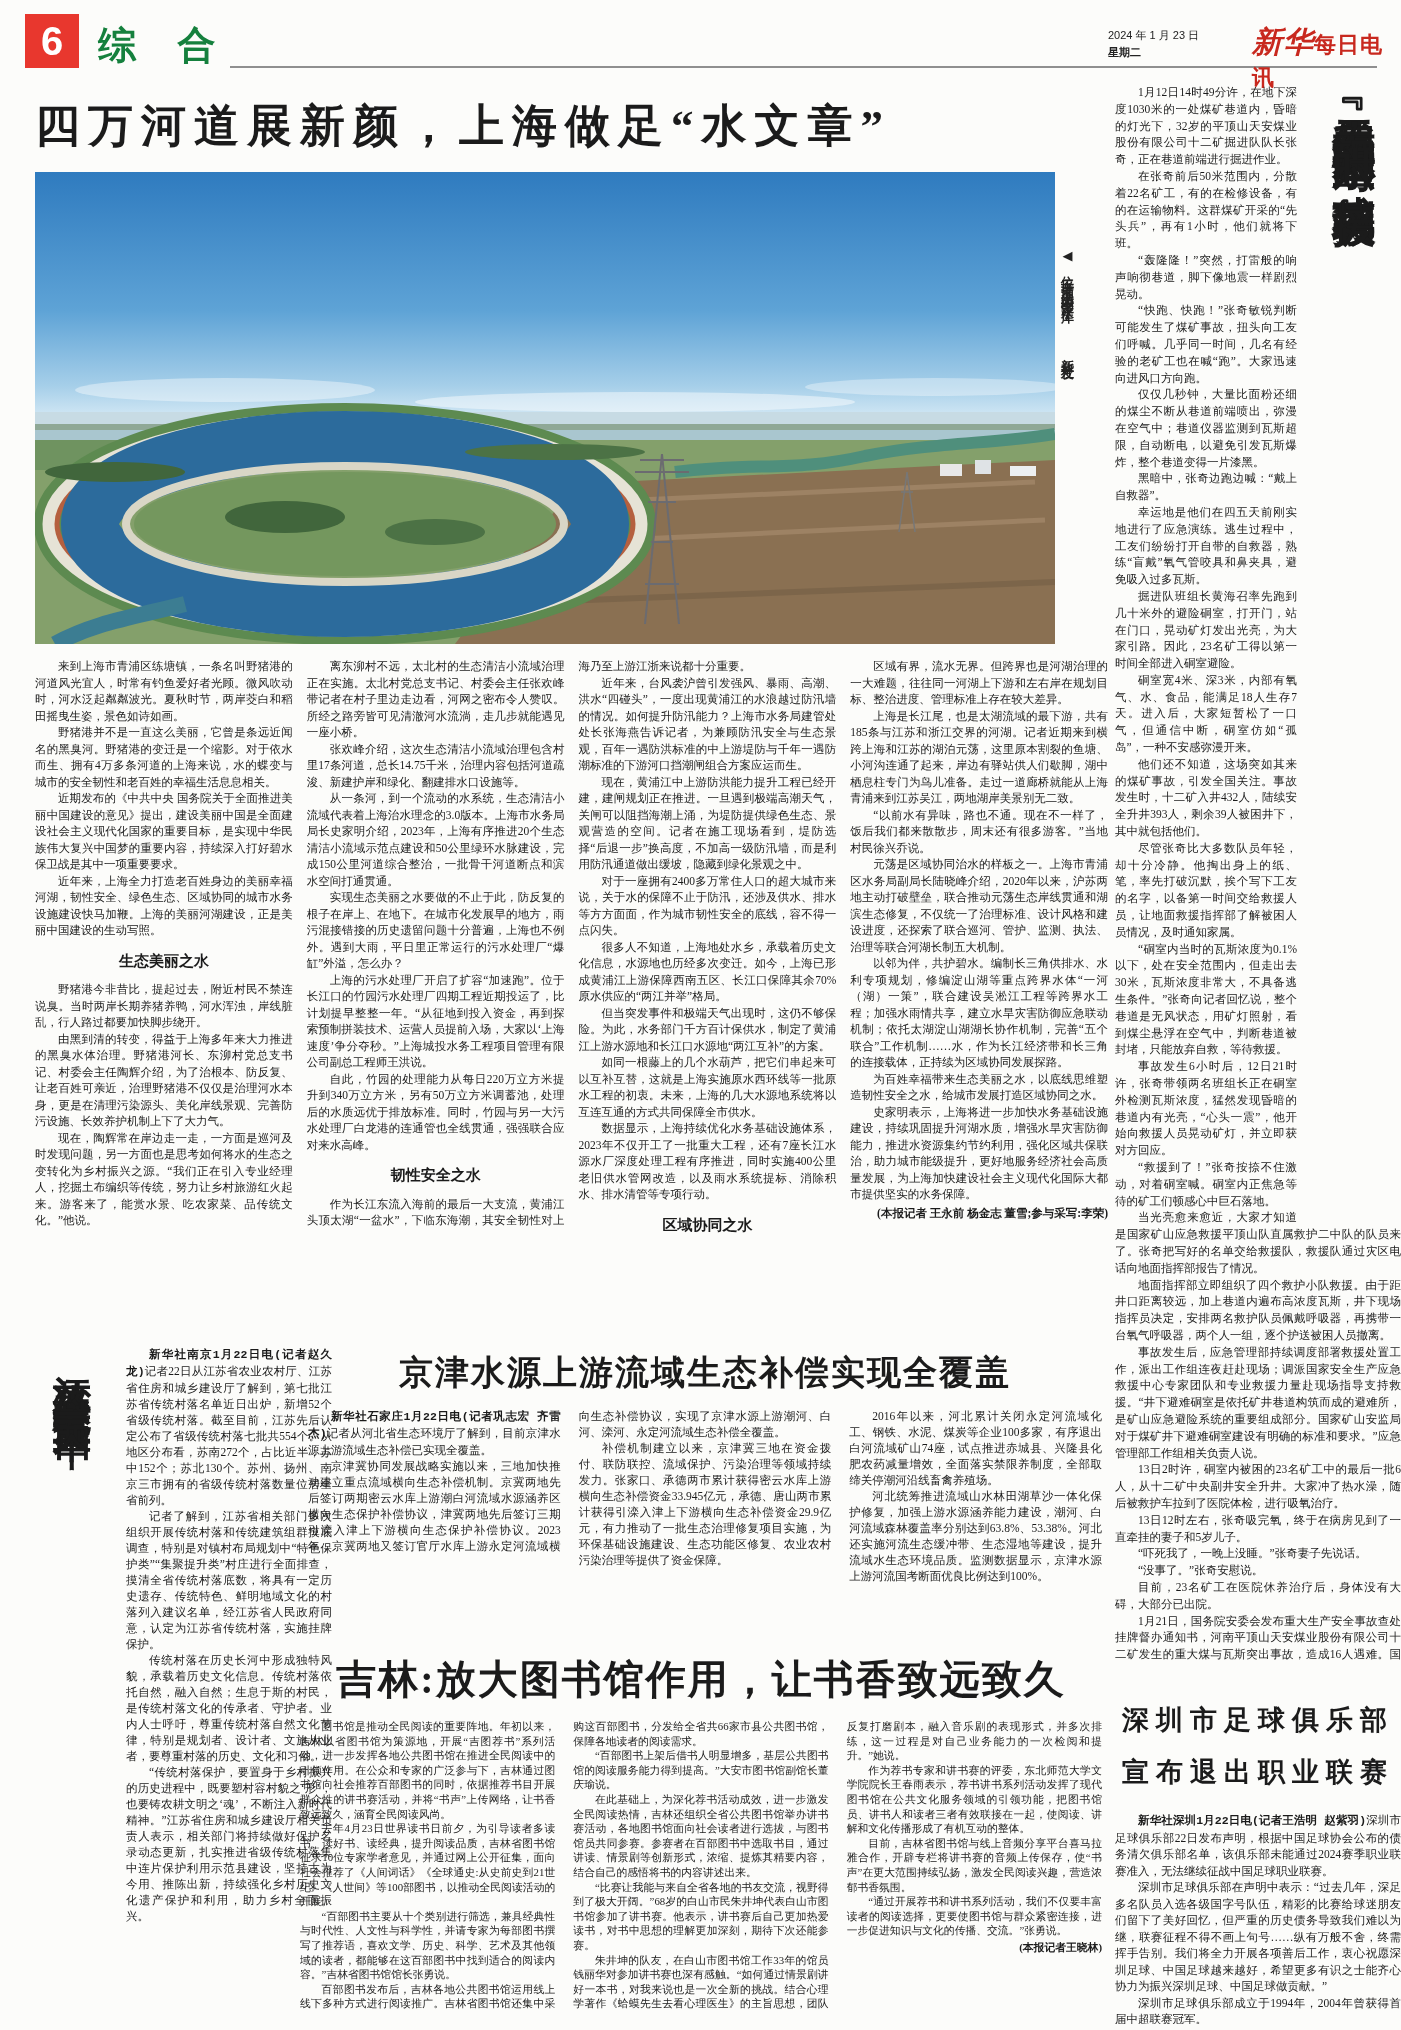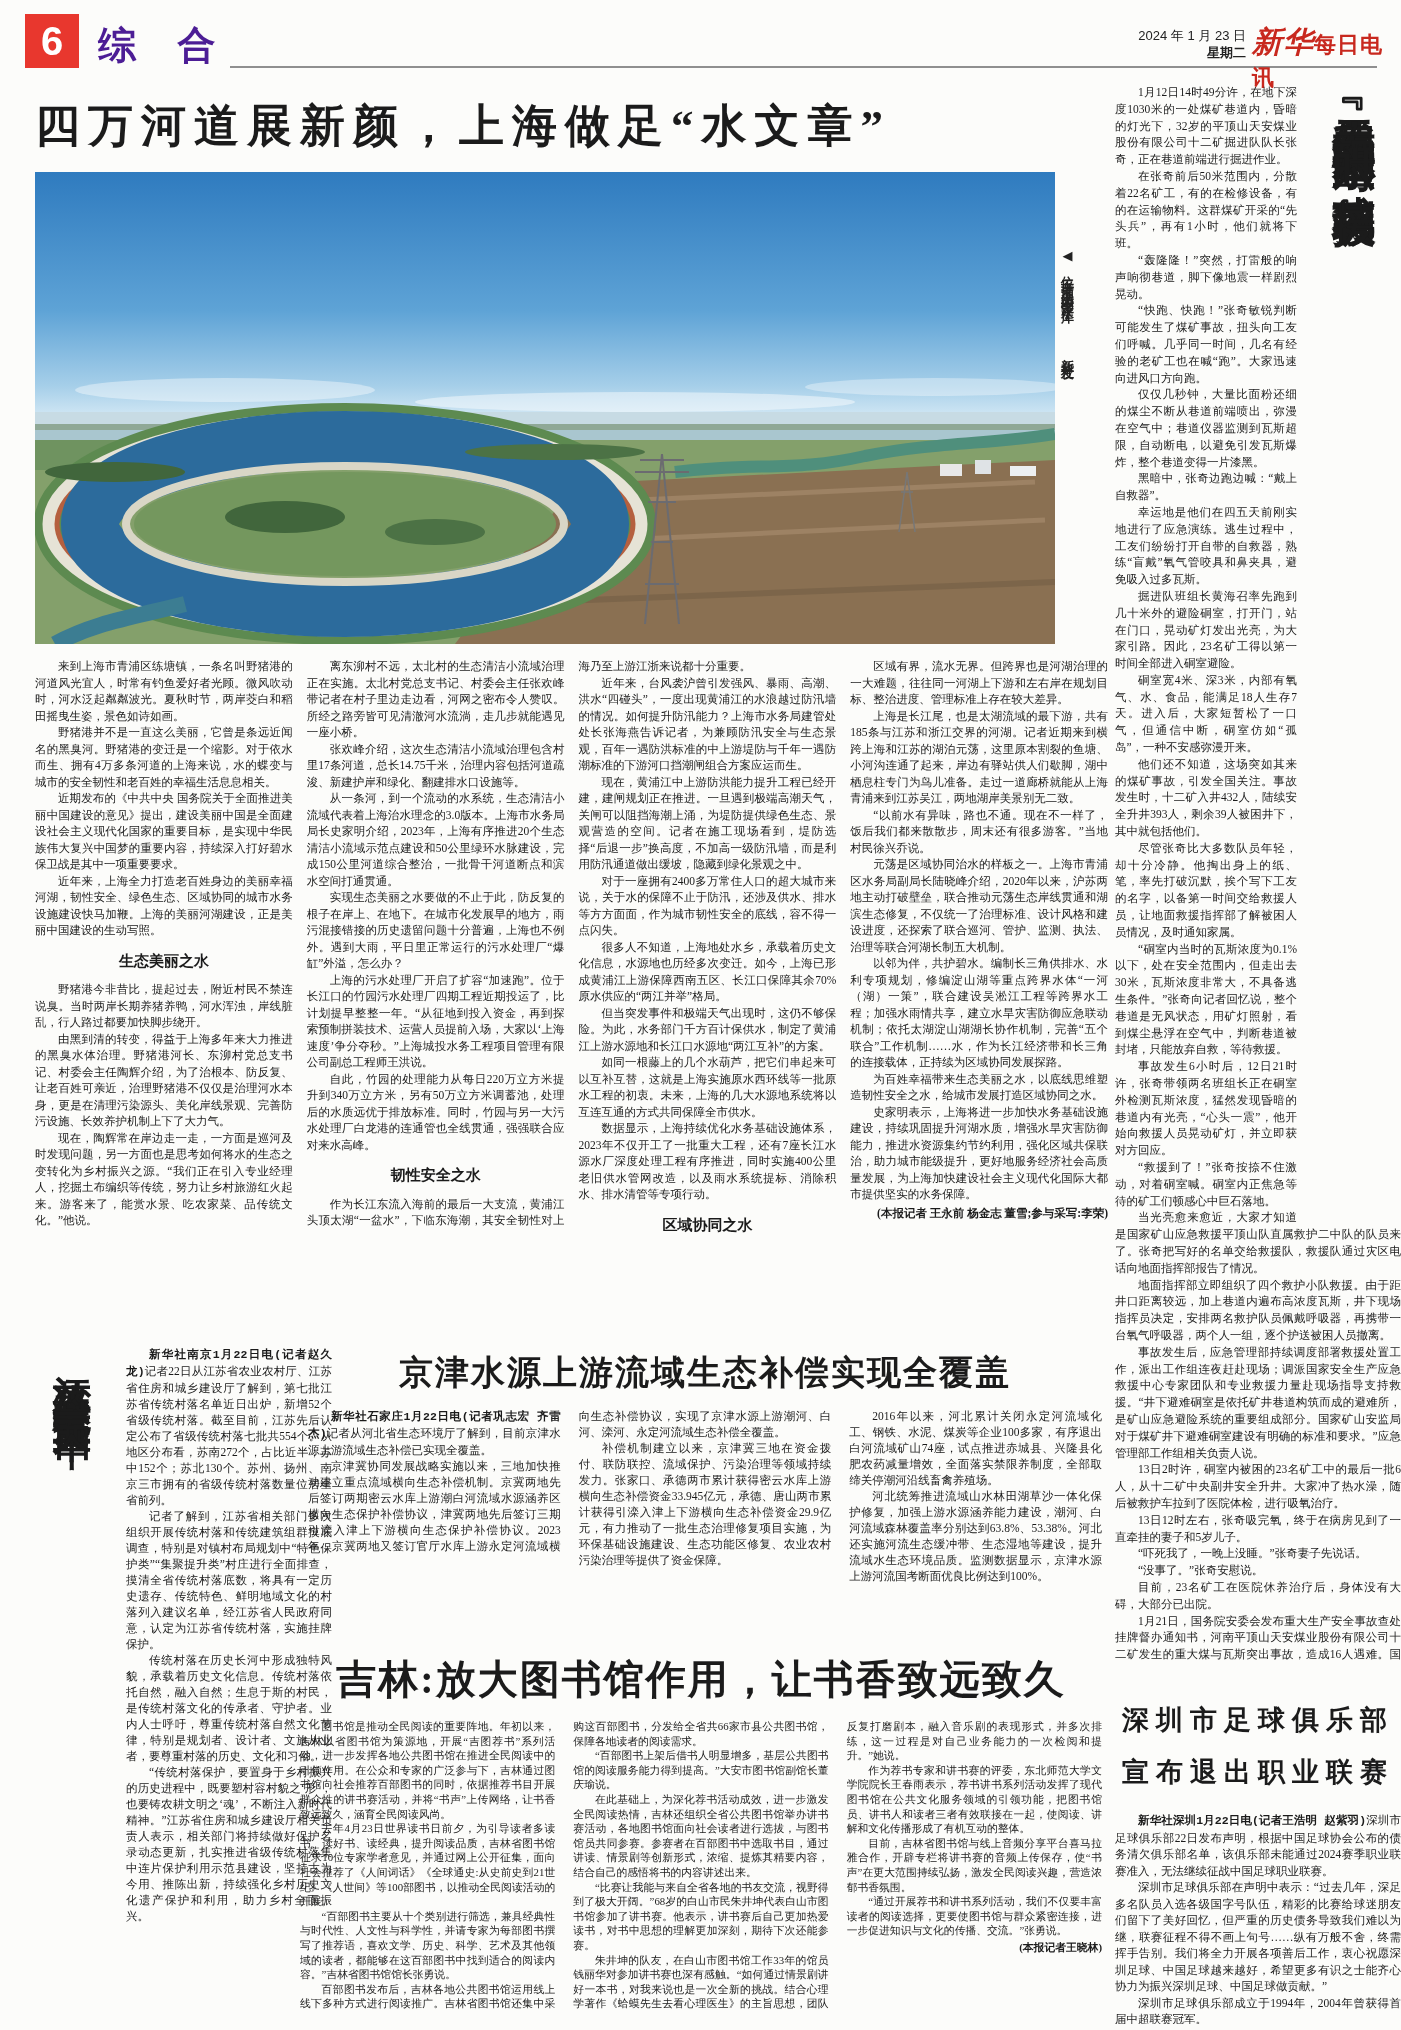--- a/index.html
+++ b/index.html
@@ -3,24 +3,24 @@
 <meta charset="utf-8">
 <style>
   html,body{margin:0;padding:0;}
   body{width:1401px;height:2030px;position:relative;background:#fcfcfa;
        font-family:"Liberation Serif","DejaVu Serif",serif;color:#1b1b1b;}
   .abs{position:absolute;}
   
   .pagenum-box{left:25px;top:14px;width:54px;height:54px;background:#e8372e;color:#fff;
        display:flex;align-items:center;justify-content:center;font-size:40px;font-weight:bold;
        font-family:"Liberation Sans","DejaVu Sans",sans-serif;}
-  .section-name{left:98px;top:20px;font-size:38px;font-weight:bold;color:#4c1d95;
+  .section-name{left:98px;top:20px;font-size:38px;font-weight:bold;color:#15803d;
        letter-spacing:16px;font-family:"Liberation Serif","DejaVu Serif",serif;}
   .header-rule{left:230px;right:24px;top:66px;border-top:2px solid #8f8f8f;height:0;}
-  .date-block{left:1108px;top:27px;width:138px;text-align:right;font-size:13px;line-height:17px;
+  .date-block{left:1108px;top:27px;width:138px;font-size:11px;line-height:17px;
        font-family:"Liberation Sans","DejaVu Sans",sans-serif;color:#222;}
   .date-block .wd{font-weight:bold;}
   .masthead{left:1252px;top:22px;width:146px;color:#c8281e;text-align:left;}
   .mast-script{font-size:30px;font-weight:bold;font-style:italic;letter-spacing:1px;}
   .mast-rest{font-size:22px;font-weight:bold;letter-spacing:1px;}
   
   .main-headline{left:35px;top:96px;width:1020px;margin:0;text-align:left;font-size:45px;
        font-weight:bold;letter-spacing:8px;white-space:nowrap;}
   .photo{left:35px;top:172px;width:1020px;height:472px;overflow:hidden;background:#9cc9e8;}
   .photo-caption{left:1058px;top:248px;height:760px;writing-mode:vertical-rl;

